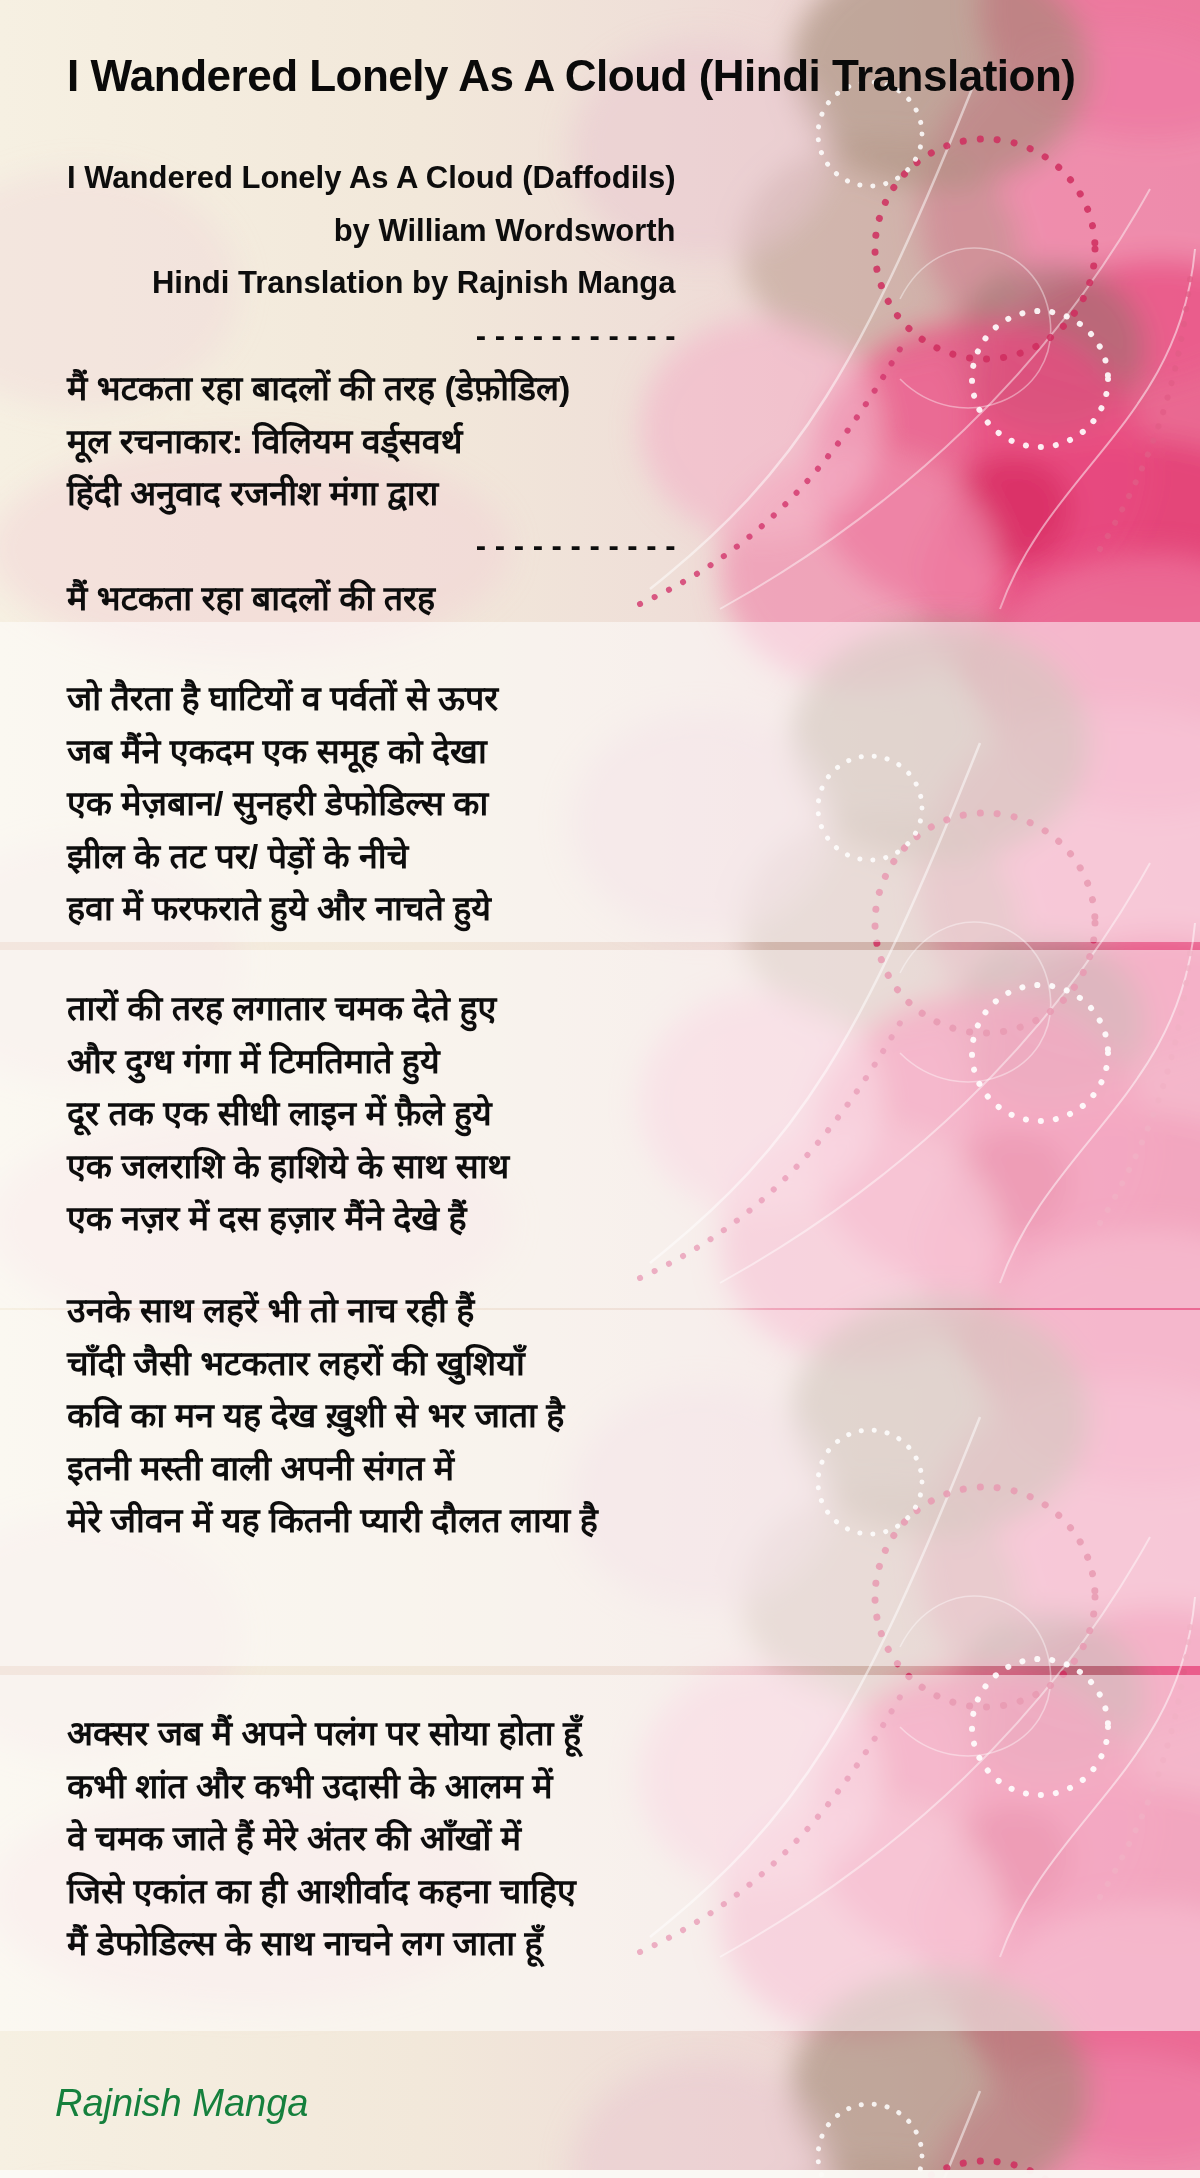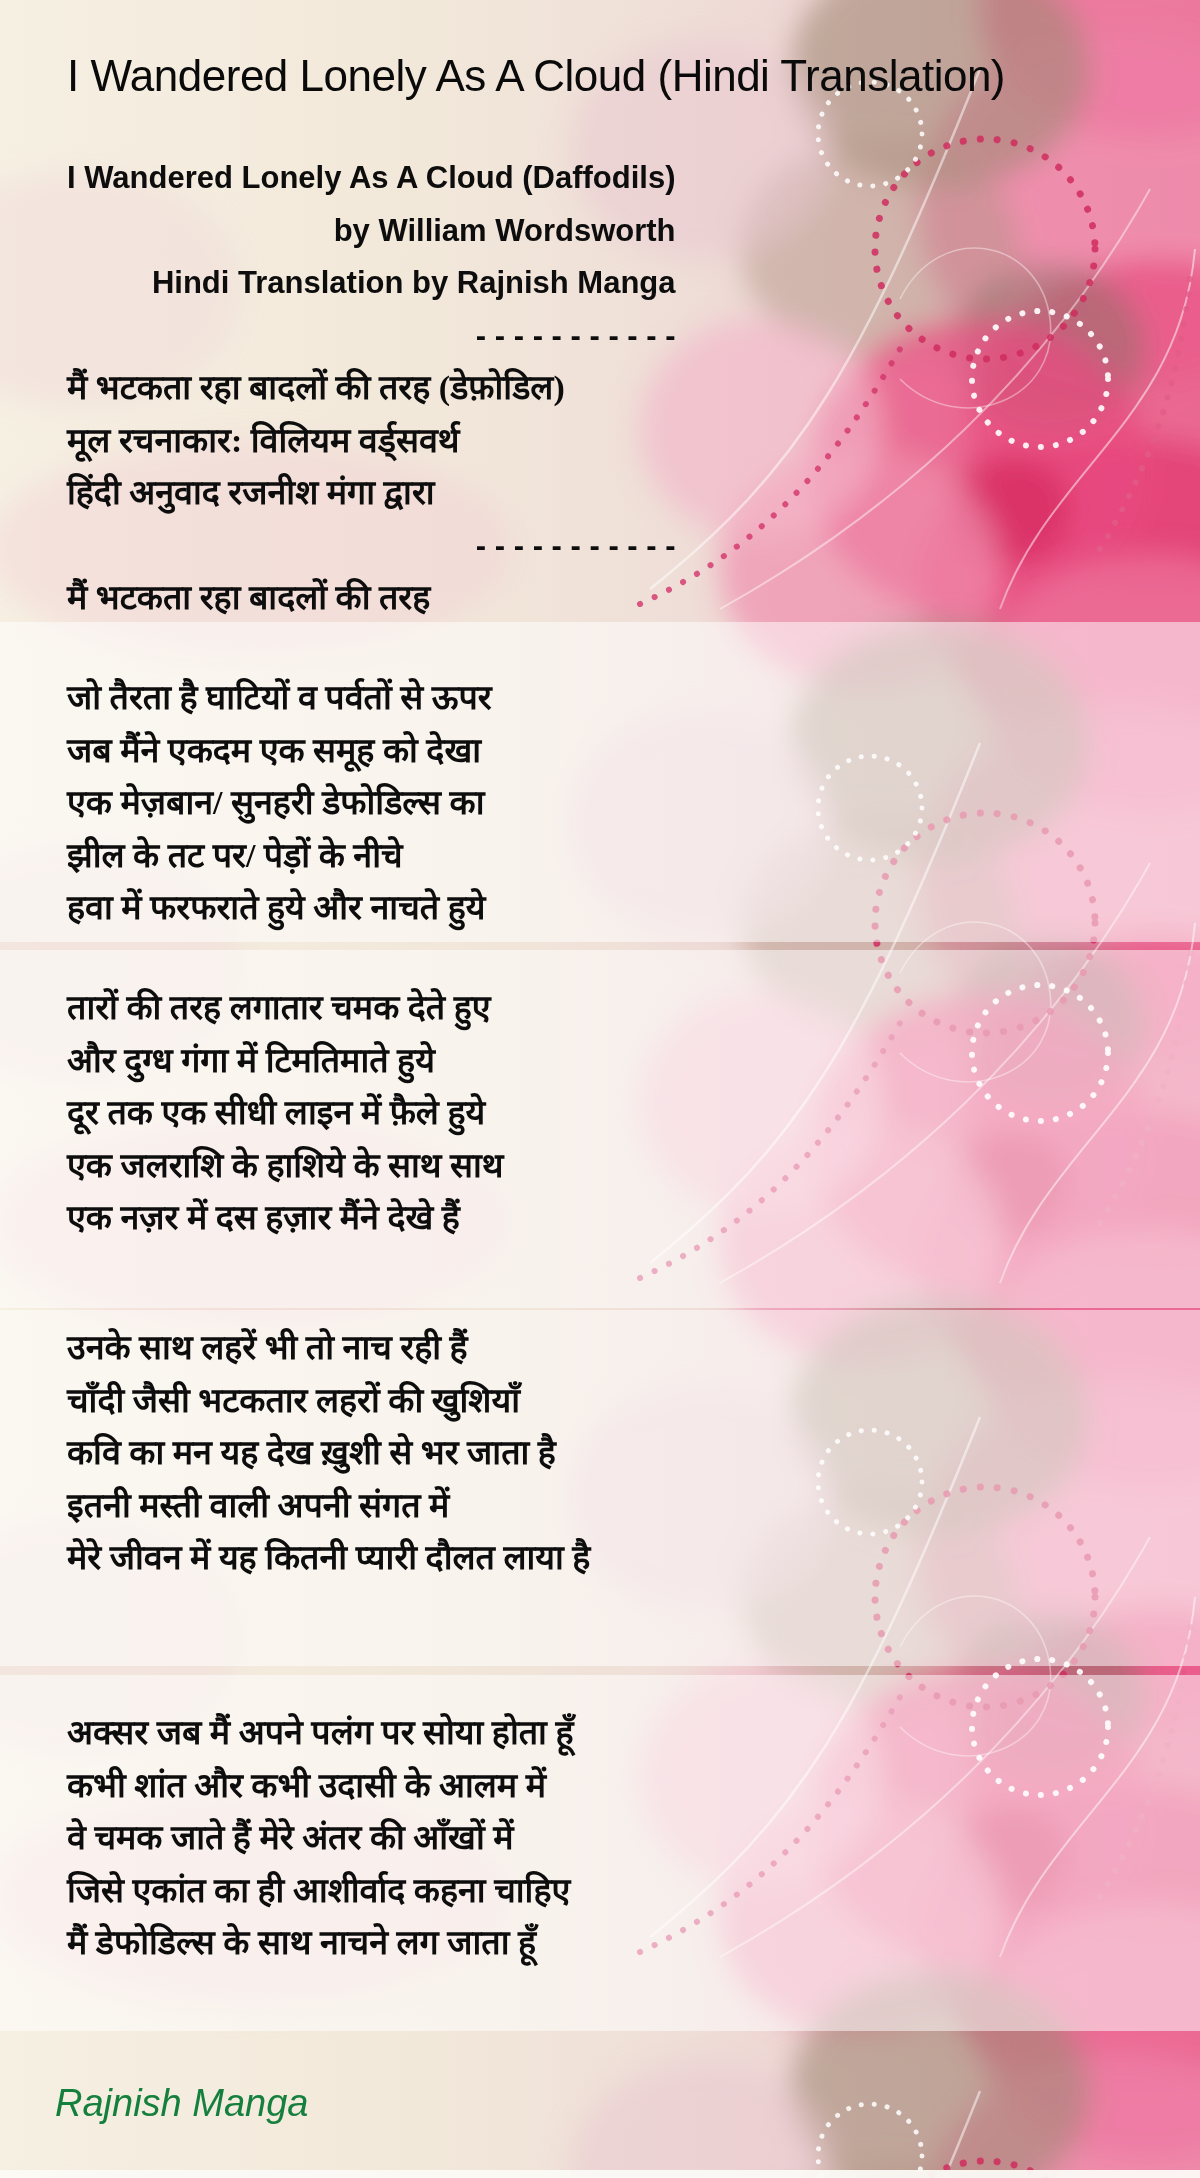--- a/index.html
+++ b/index.html
@@ -6,26 +6,26 @@
   body{width:1200px;height:2178px;position:relative;overflow:hidden;
        font-family:"Liberation Sans","DejaVu Sans",sans-serif;background:#f3ecda;}
   .page{position:absolute;inset:0;width:1200px;height:2178px;}
   .bg{position:absolute;left:0;top:0;width:1200px;height:2178px;}
   .band{position:absolute;left:0;width:1200px;background:rgba(255,255,255,.52);}
   .band.b2{top:622px;height:320px;}
   .band.b3{top:950px;height:358px;}
   .band.b4{top:1310px;height:356px;}
   .band.b5{top:1675px;height:356px;}
   .title{position:absolute;left:67px;top:52px;margin:0;font-size:44px;line-height:1.1;
-         font-weight:400;color:#0a0a0a;letter-spacing:-.5px;white-space:nowrap;}
+         font-weight:700;color:#0a0a0a;letter-spacing:-.5px;white-space:nowrap;}
   .stanza{position:absolute;left:67px;color:#0d0d0d;}
-  .s1{top:152px;} .s2{top:672px;} .s3{top:982px;} .s4{top:1322px;} .s5{top:1707px;}
+  .s1{top:152px;} .s2{top:672px;} .s3{top:982px;} .s4{top:1284px;} .s5{top:1707px;}
   .line{height:52.5px;line-height:52.5px;white-space:nowrap;}
   .line.en{font-size:31px;font-weight:700;font-family:"Liberation Sans",sans-serif;text-align:right;}
-  .line.hi{font-size:34px;font-weight:700;font-family:Liberation Serif, serif;}
+  .line.hi{font-size:34px;font-weight:700;font-family:Liberation Sans, sans-serif;}
   .signature{position:absolute;left:55px;top:2082px;font-size:38px;font-style:italic;
              font-weight:400;color:#15803d;font-family:"Liberation Sans",sans-serif;white-space:nowrap;}
 </style>
 </head>
 <body>
 
 <div class="page">
 
   <svg class="bg" viewBox="0 0 1200 2178" preserveAspectRatio="none" aria-hidden="true">
     <defs>

